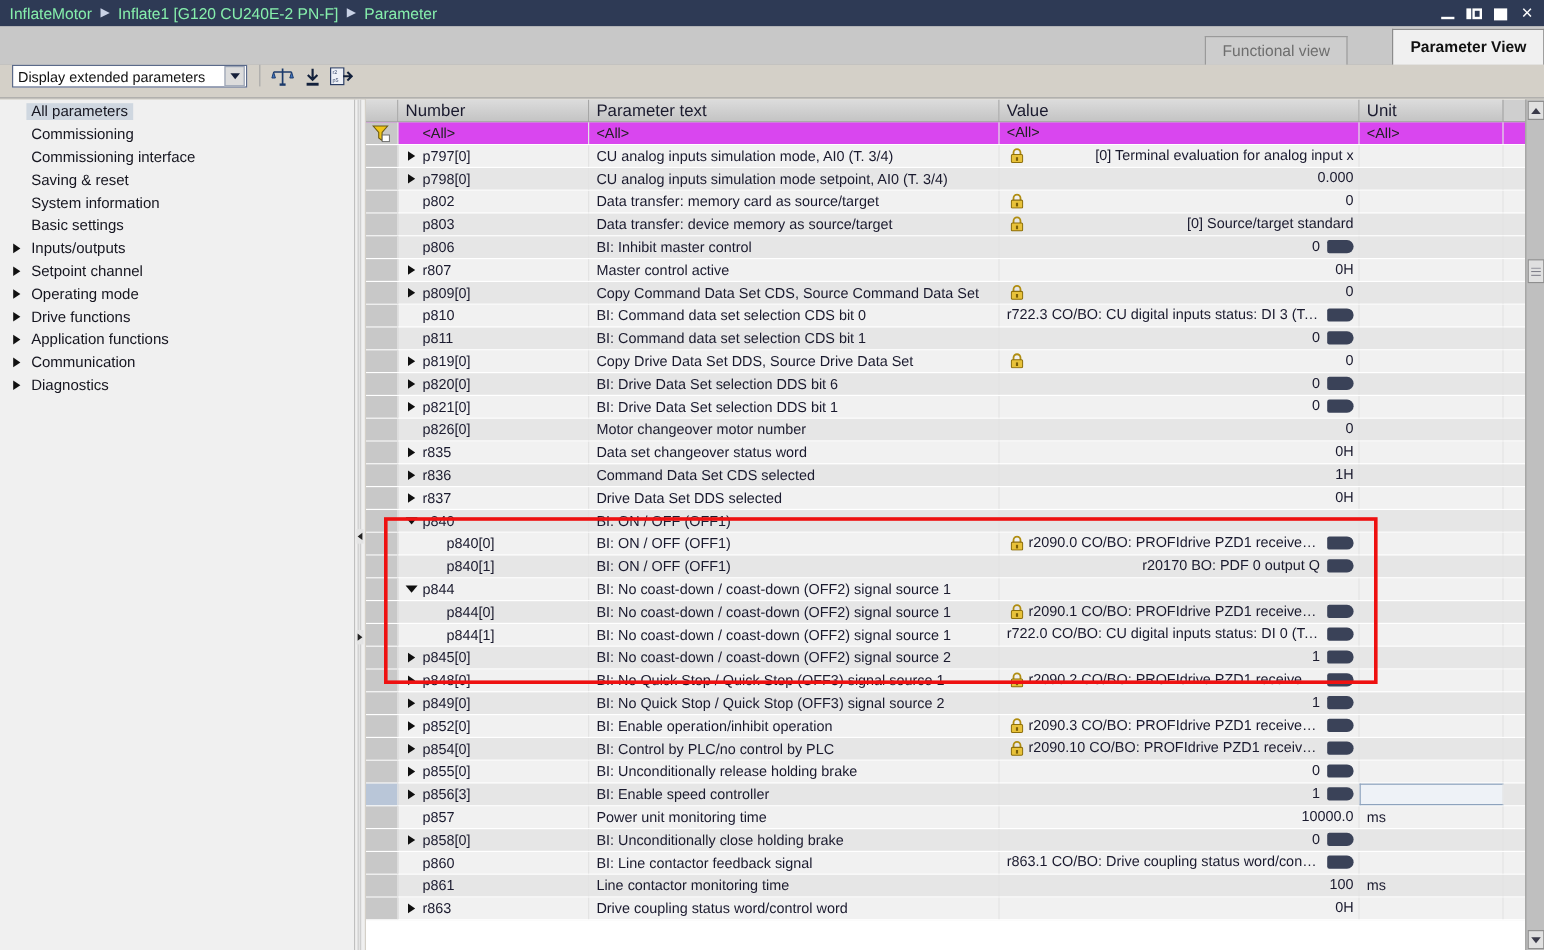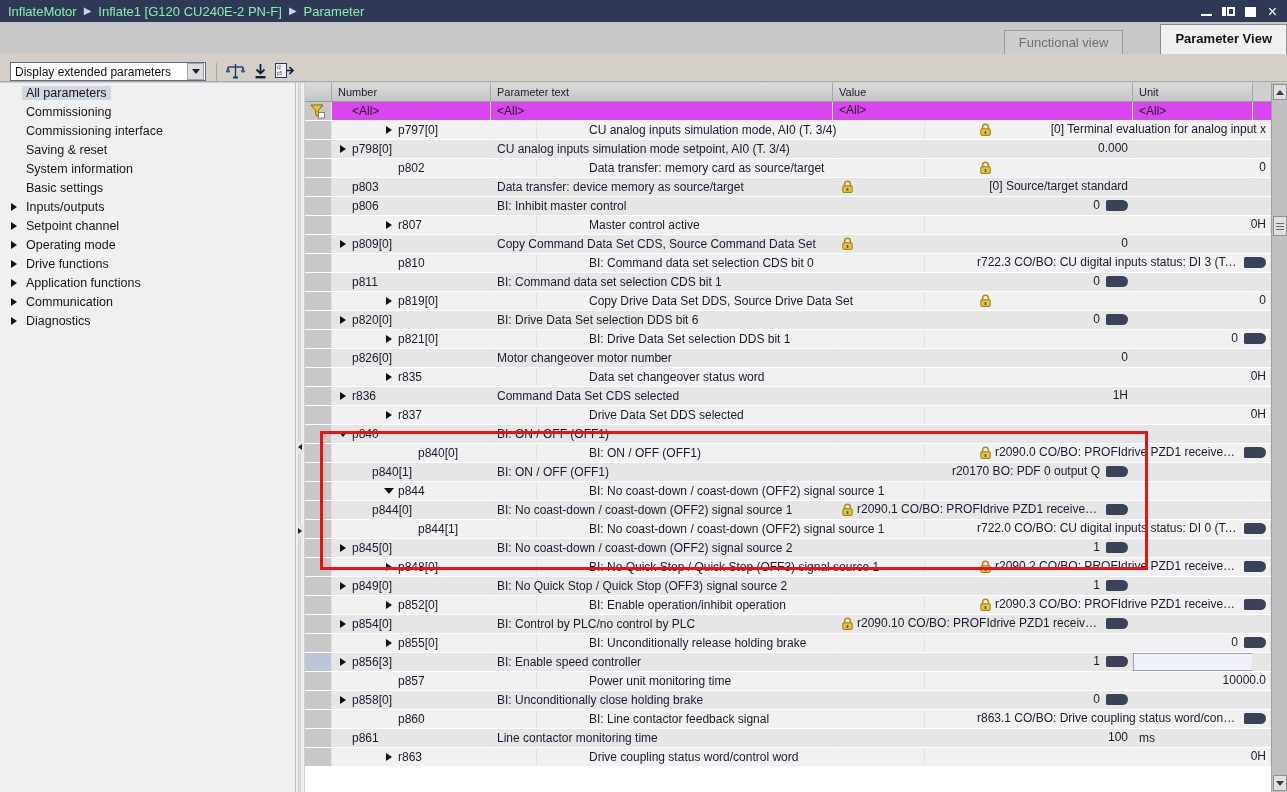--- a/index.html
+++ b/index.html
@@ -45,21 +45,21 @@
   .tab.active{
     background:#f0f0f0;color:#111;font-weight:bold;height:30px;line-height:28px;
     border-color:#8c8c8c;
   }
   .tab-spacer{width:6px;}
 
   
   .toolbar{
     position:absolute;left:0;top:54px;width:1287px;height:28px;
     background:#d4d0c8;border-bottom:1px solid #a8a8a8;
-    display:flex;align-items:flex-end;padding-left:10px;box-sizing:border-box;
+    display:flex;align-items:flex-start;padding-left:10px;box-sizing:border-box;
   }
   .combo{
     width:196px;height:19px;background:#fff;border:1px solid #5b6a8a;
     display:flex;align-items:center;box-sizing:border-box;
   }
   .combo .ctext{flex:1;padding-left:4px;font-size:12px;color:#101010;white-space:nowrap;overflow:hidden;}
   .combo .carrow{
     width:17px;height:17px;margin:0 1px 0 0;background:#dcdcdc;border:1px solid #9aa3b5;
     box-sizing:border-box;display:flex;align-items:center;justify-content:center;
   }
@@ -93,38 +93,38 @@
   
   .grid{
     position:absolute;left:305px;top:83px;width:966px;height:709px;
     background:#ffffff;overflow:hidden;
   }
   .ghead{
     display:flex;height:19px;background:#cfcfcf;
     border-bottom:1px solid #9a9a9a;box-sizing:border-box;
   }
   .ghead .hc{
-    font-size:11px;color:#1a1a2e;line-height:18px;padding-left:6px;
+    font-size:14px;color:#1a1a2e;line-height:18px;padding-left:6px;
     border-right:1px solid #a6a6a6;box-sizing:border-box;overflow:hidden;white-space:nowrap;
     background:linear-gradient(#dcdcdc,#c4c4c4);
   }
   .ghead .hc.gut{padding:0;background:linear-gradient(#dcdcdc,#c4c4c4);}
   .grow{display:flex;height:19px;box-sizing:border-box;border-bottom:1px solid #ffffff;}
   .grow .c{
     font-size:12px;line-height:18px;box-sizing:border-box;
     overflow:hidden;white-space:nowrap;border-right:1px solid #e3e3e3;
     display:flex;align-items:center;
   }
   .c-gut{flex:0 0 27px;background:#c8c8c8;border-right:1px solid #ffffff;}
   .c-gut.selg{background:#b9c6d8;}
   .c-num{flex:0 0 159px;padding-left:2px;}
   .c-txt{flex:0 0 342px;padding-left:6px;}
   .c-val{flex:0 0 300px;padding:0 4px 2px 6px;justify-content:flex-end;}
   .c-unit{flex:0 0 120px;padding-left:6px;}
-  .r-odd{background:#f1f1f1;gap:46px;}
+  .r-odd{background:#f1f1f1;}
   .r-even{background:#e6e6e6;}
   .filterrow{background:#d946ef;}
   .filterrow .c{color:#222;}
 
   .expander{width:18px;flex:0 0 18px;display:flex;align-items:center;justify-content:center;}
   .tri-rs{width:0;height:0;border-top:4px solid transparent;border-bottom:4px solid transparent;border-left:6px solid #0f0f0f;}
   .tri-ds{width:0;height:0;border-left:5px solid transparent;border-right:5px solid transparent;border-top:6px solid #0f0f0f;}
   .numtext{white-space:nowrap;}
   .ind1{padding-left:20px;}
 

